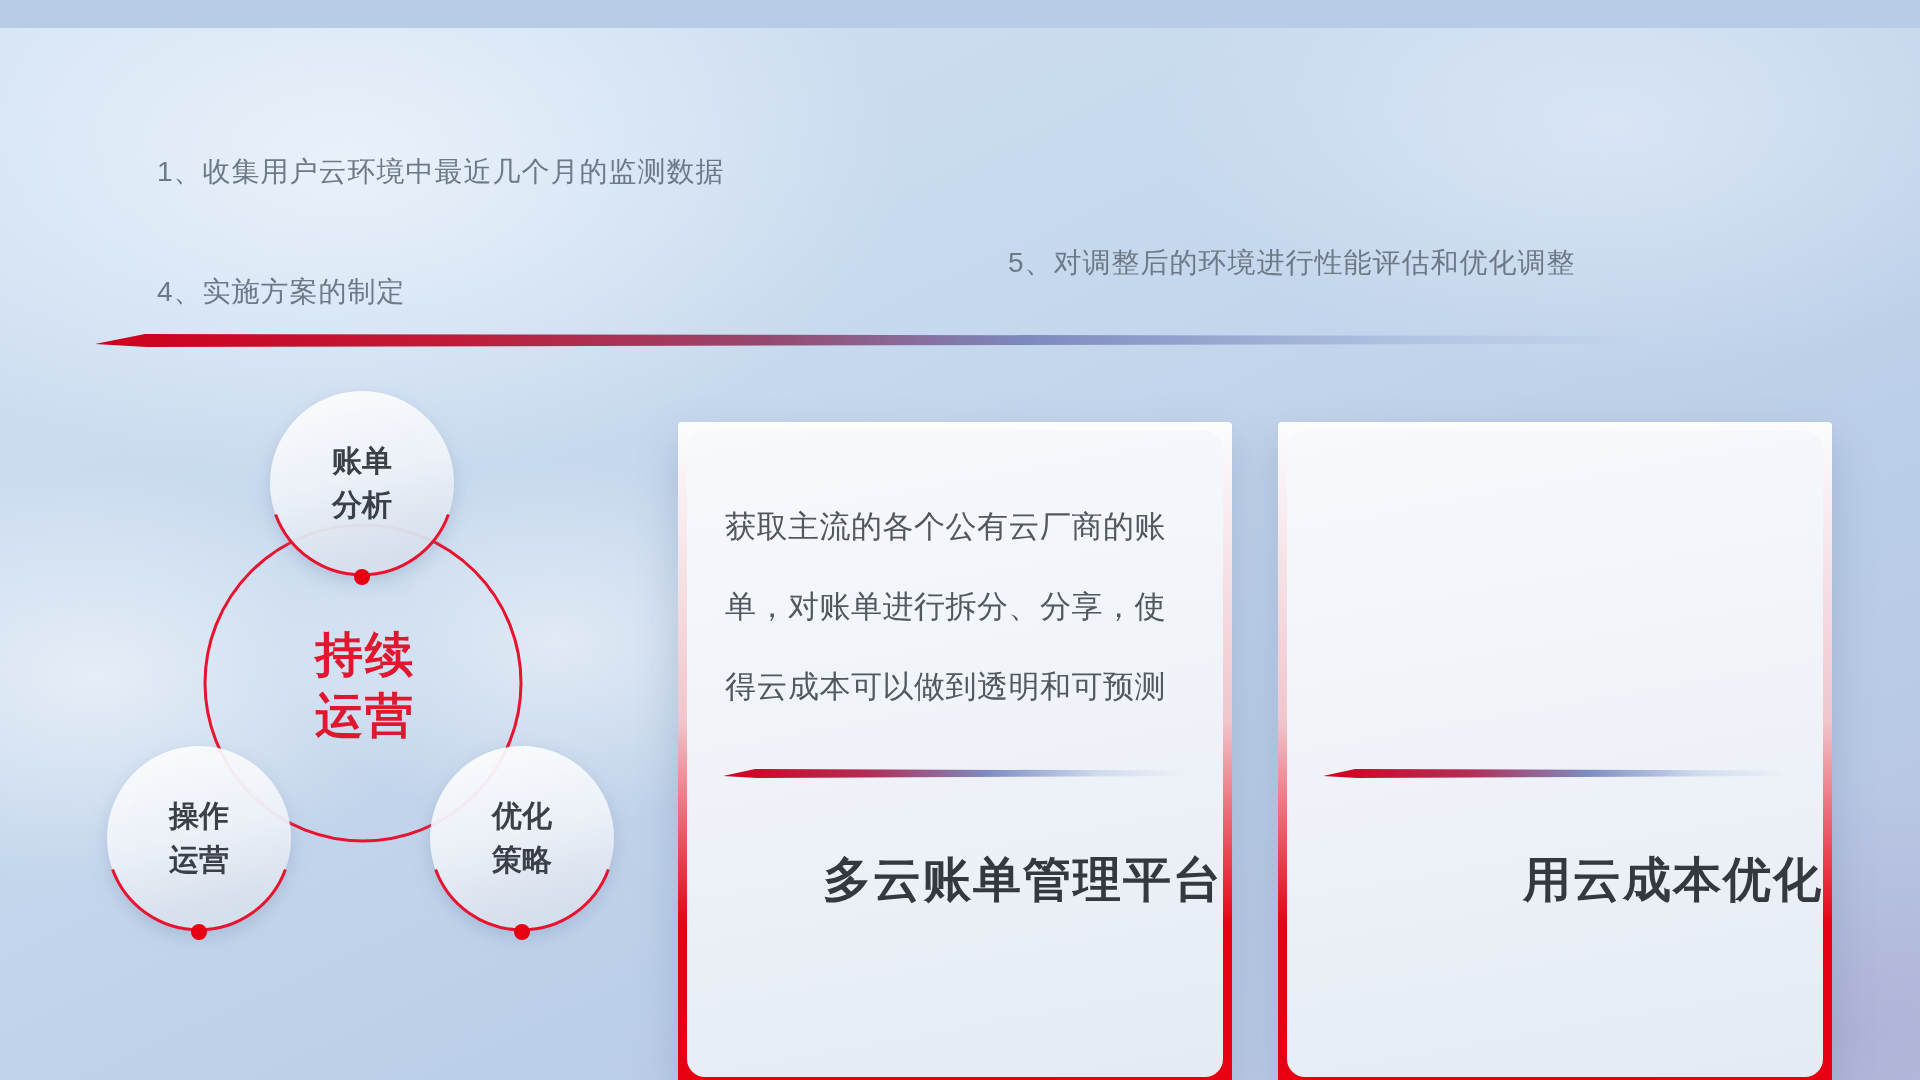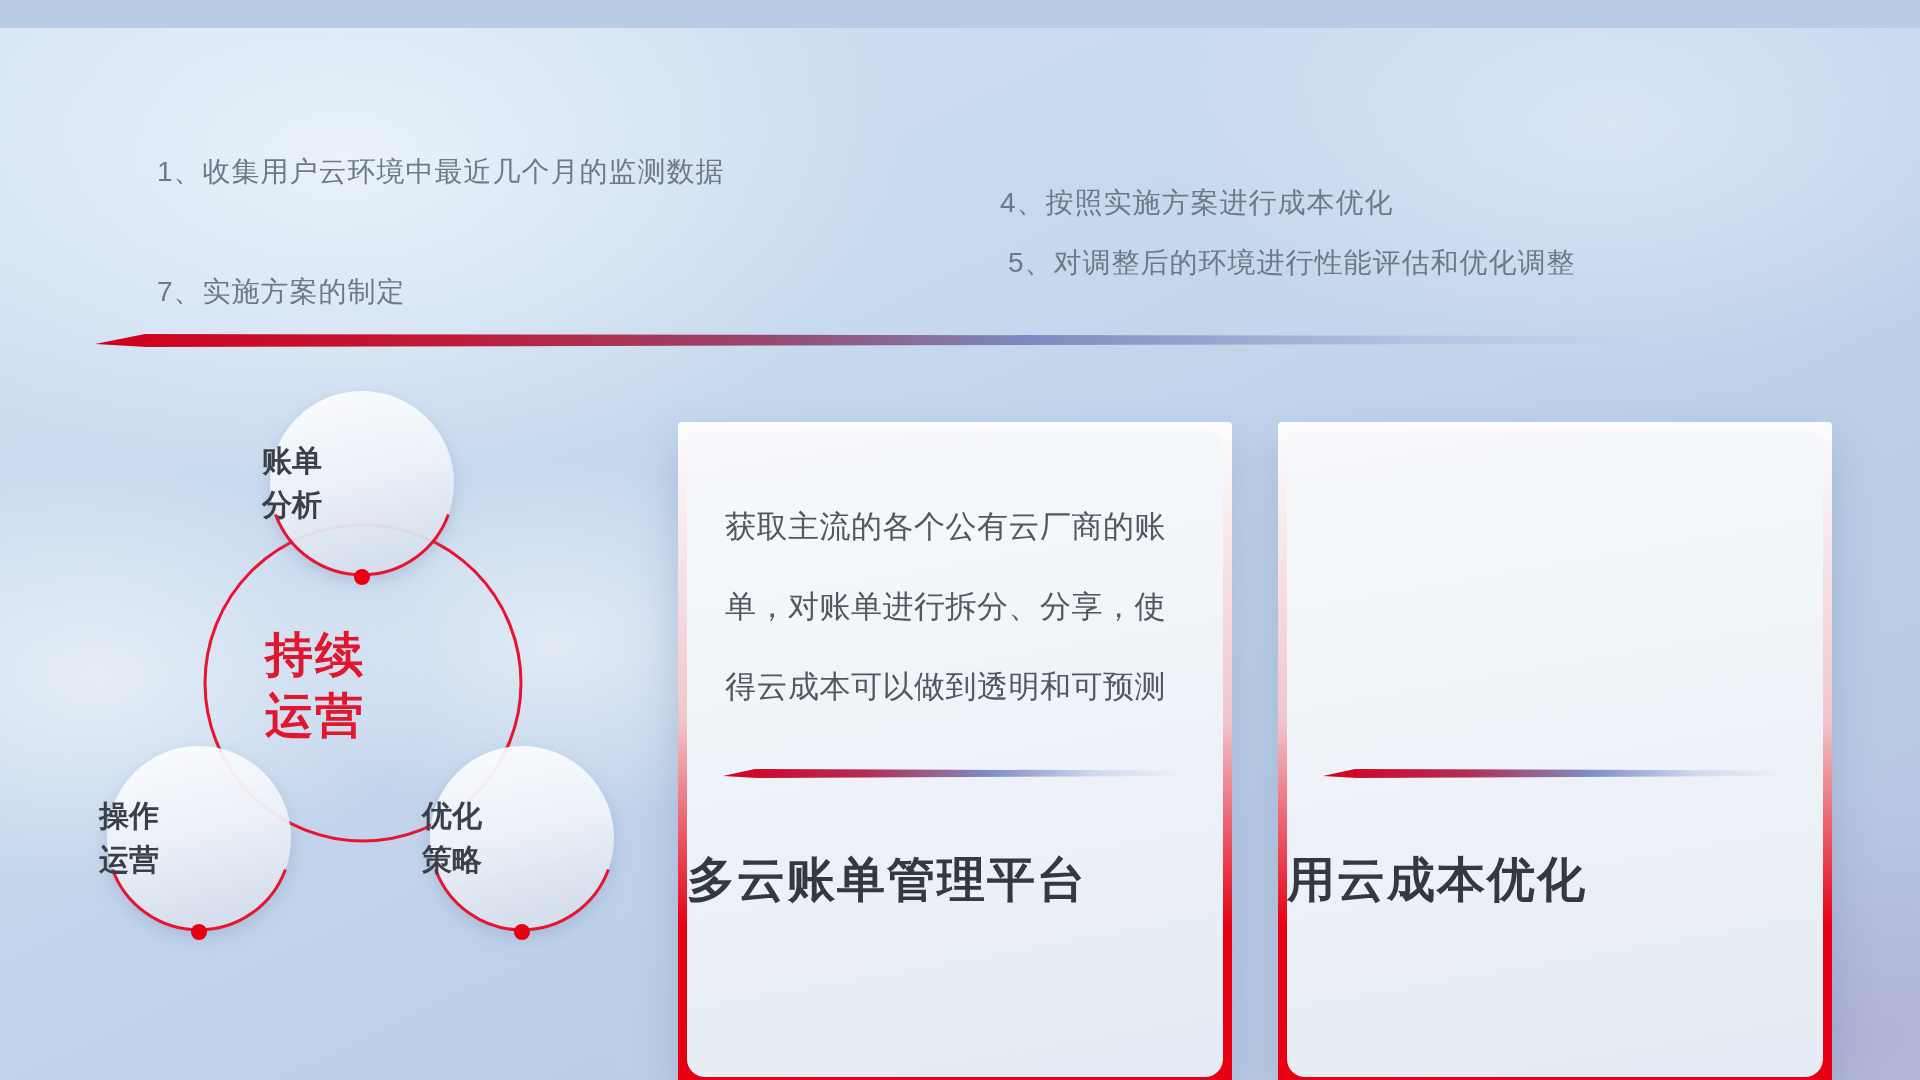--- a/index.html
+++ b/index.html
@@ -29,21 +29,21 @@
   
   .divider-main{
     position:absolute;left:95px;top:306px;width:1600px;height:13px;
     background:linear-gradient(90deg,#cf001b 0%,#c11a38 22%,#96486f 42%,#7d89bd 58%,rgba(155,175,215,.45) 82%,rgba(155,175,215,0) 97%);
     clip-path:polygon(0px 10px,50px 0px,1600px 2px,1600px 9.5px,52px 13px);
   }
 
   
   .diagram{position:absolute;left:40px;top:340px;}
   .diag-label{
-    position:absolute;width:200px;white-space:pre-line;
+    position:absolute;width:200px;text-align:center;white-space:pre-line;
     color:#3b4048;font-size:30px;line-height:1.45;font-weight:600;
   }
   .diag-center{
     color:#e0172f;font-size:48px;line-height:1.28;font-weight:800;letter-spacing:2px;
   }
 
   
   .card-frame{
     position:absolute;width:554px;height:664px;border-radius:4px;padding:9px;
     box-sizing:border-box;
@@ -58,33 +58,32 @@
     position:absolute;left:38px;right:34px;top:56px;
     color:#53575e;font-size:31px;line-height:80px;letter-spacing:.5px;
     white-space:pre-line;
   }
   .card-divider{
     position:absolute;left:36px;top:338px;width:482px;height:9px;
     background:linear-gradient(90deg,#d6001f 0%,#b12d55 30%,#7e8cc2 55%,rgba(185,201,232,.55) 78%,rgba(185,201,232,0) 96%);
     clip-path:polygon(0px 7px,32px 0px,482px 1.5px,482px 7px,34px 9px);
   }
   .card-title{
-    position:absolute;left:0;right:0;top:420px;text-align:left;
+    position:absolute;left:0;right:0;top:420px;text-align:right;
     color:#35393f;font-size:48px;font-weight:700;letter-spacing:2px;line-height:1.2;
   }
 </style>
 </head>
 <body>
 
 <div class="stage">
   <div class="bg-soft"></div>
 
   <div class="step" style="left:157px;top:130px">1、收集用户云环境中最近几个月的监测数据</div>
-  <div class="step" style="left:157px;top:250px">7、实施方案的制定</div>
-  <div class="step" style="left:1000px;top:161px">4、按照实施方案进行成本优化</div>
+  <div class="step" style="left:157px;top:250px">4、实施方案的制定</div>
   <div class="step" style="left:1008px;top:221px">5、对调整后的环境进行性能评估和优化调整</div>
 
   <div class="divider-main"></div>
 
   <svg class="diagram" width="620" height="660" viewBox="0 0 620 660">
     <defs>
       <linearGradient id="circGrad" x1="0" y1="0" x2="0.25" y2="1">
         <stop offset="0" stop-color="#ffffff"></stop>
         <stop offset="0.55" stop-color="#f0f4fa"></stop>
         <stop offset="1" stop-color="#d8e1ee"></stop>

